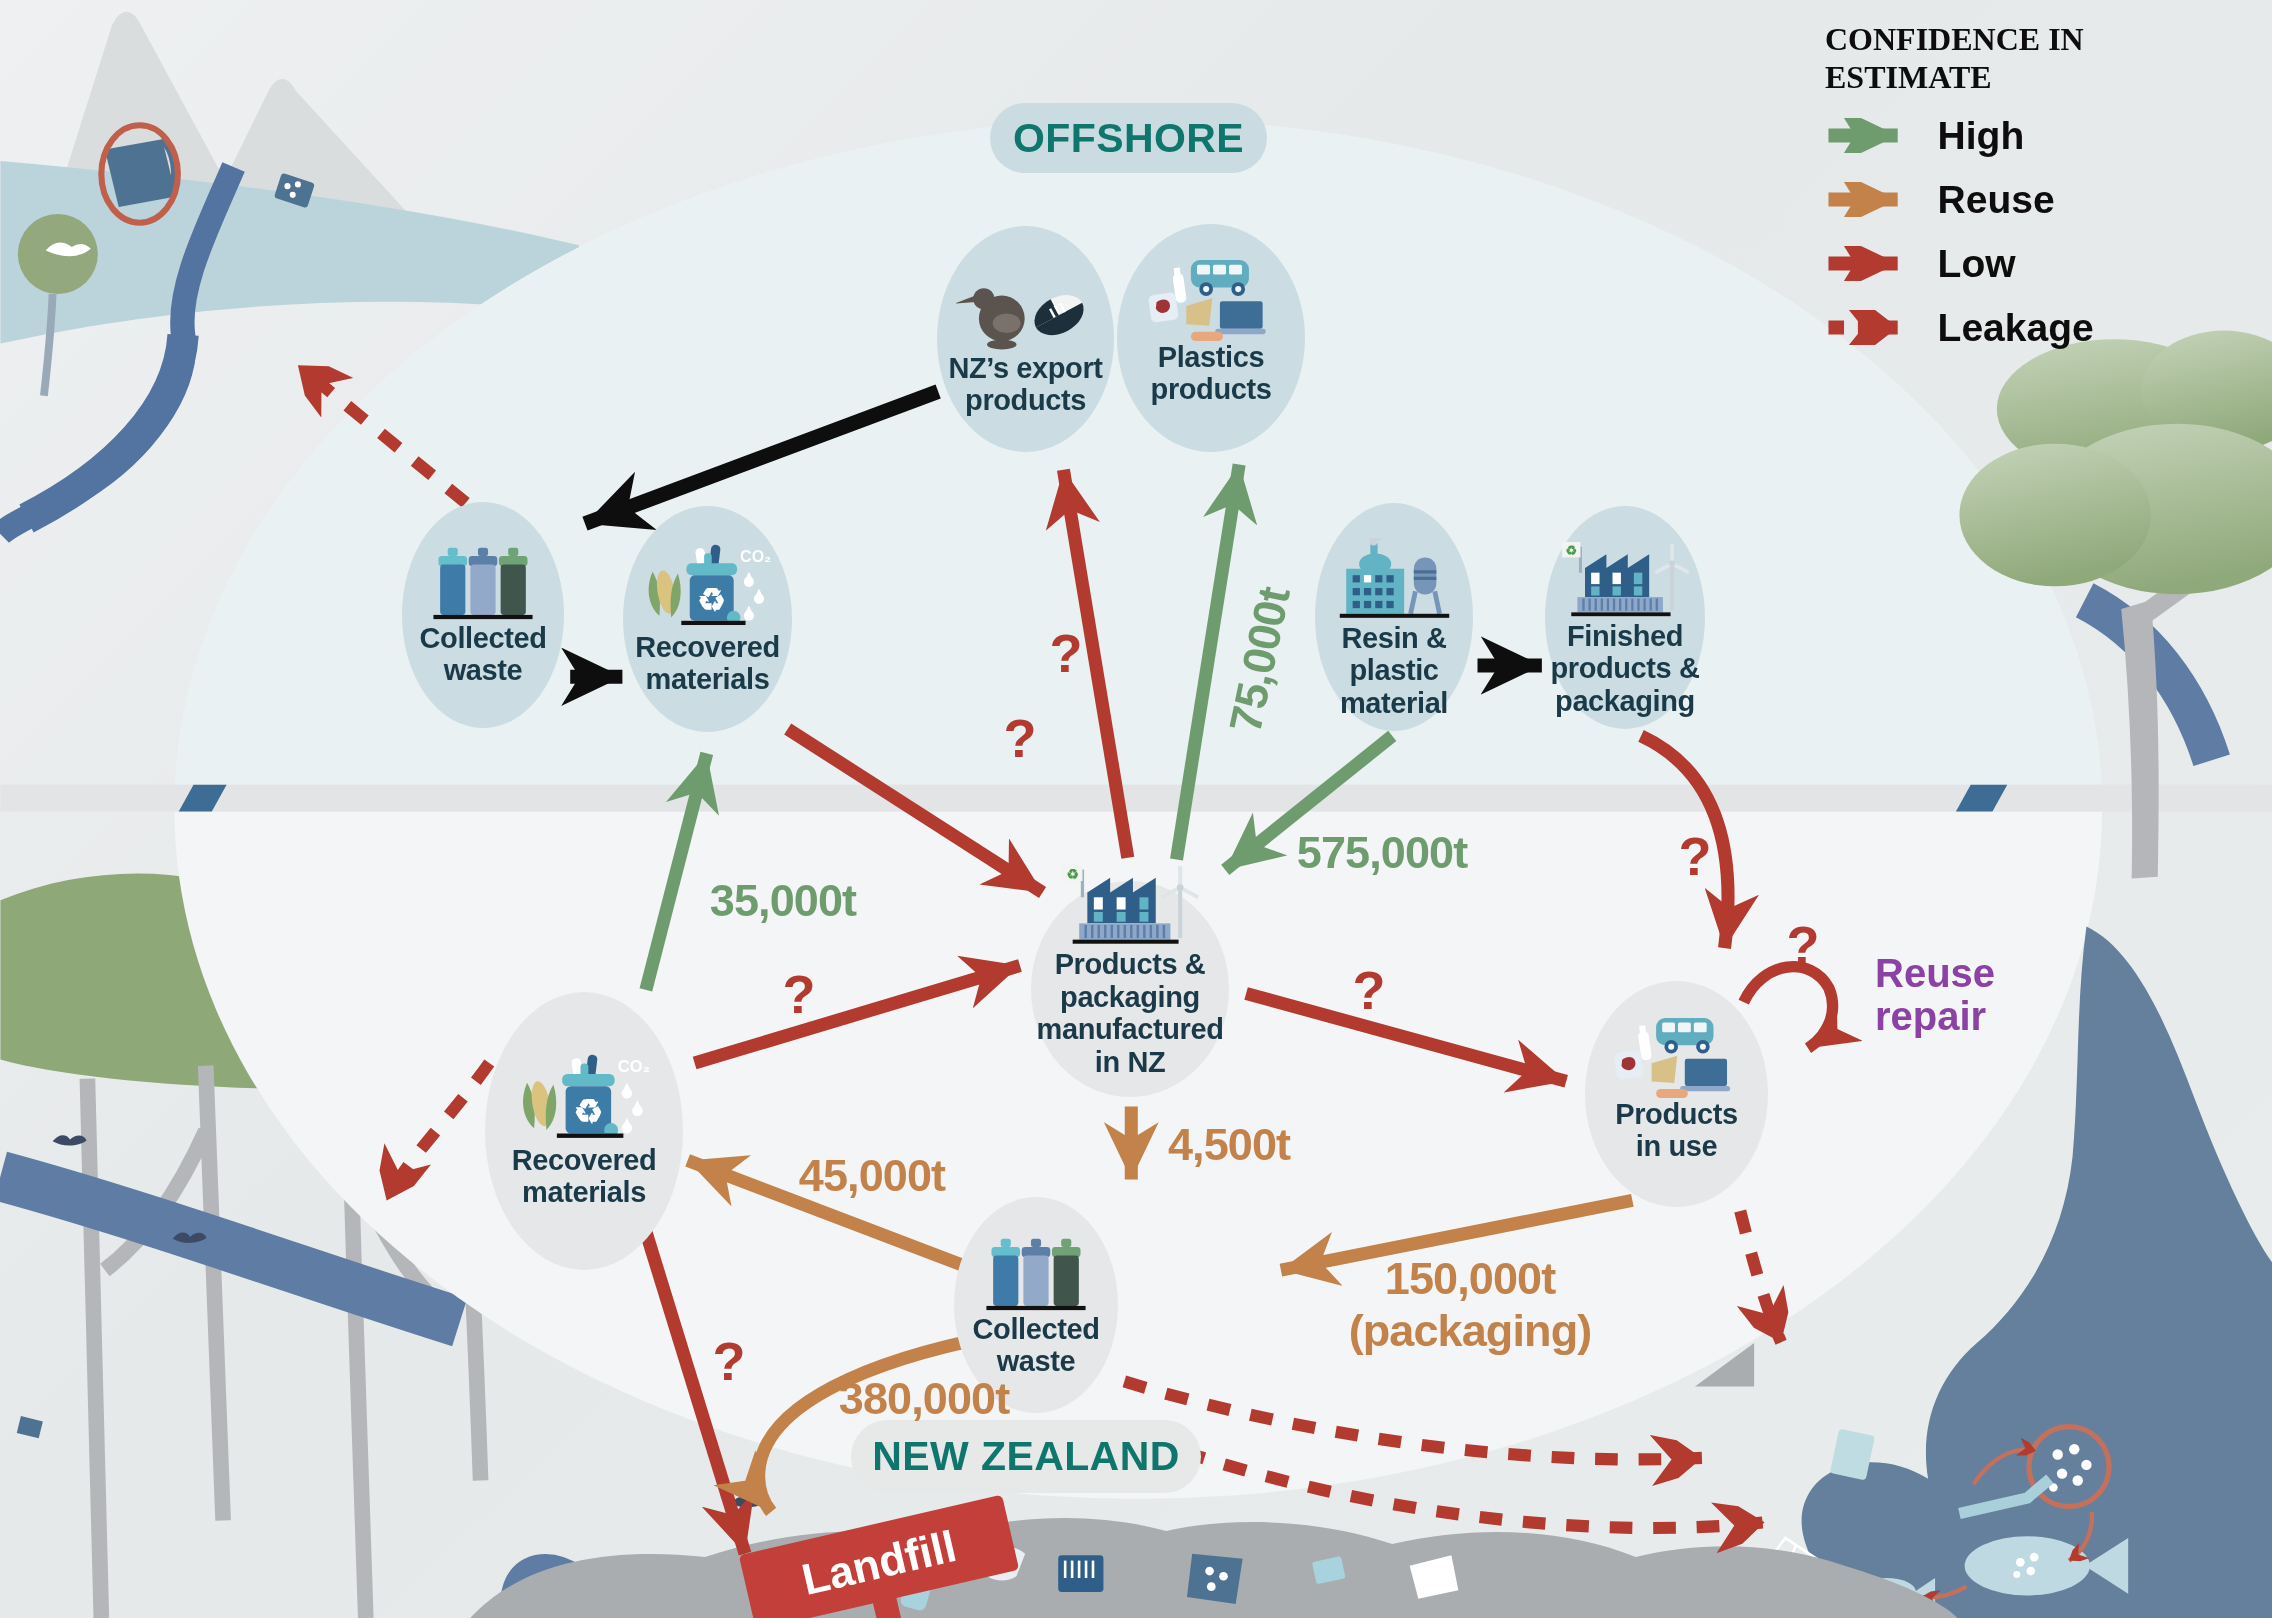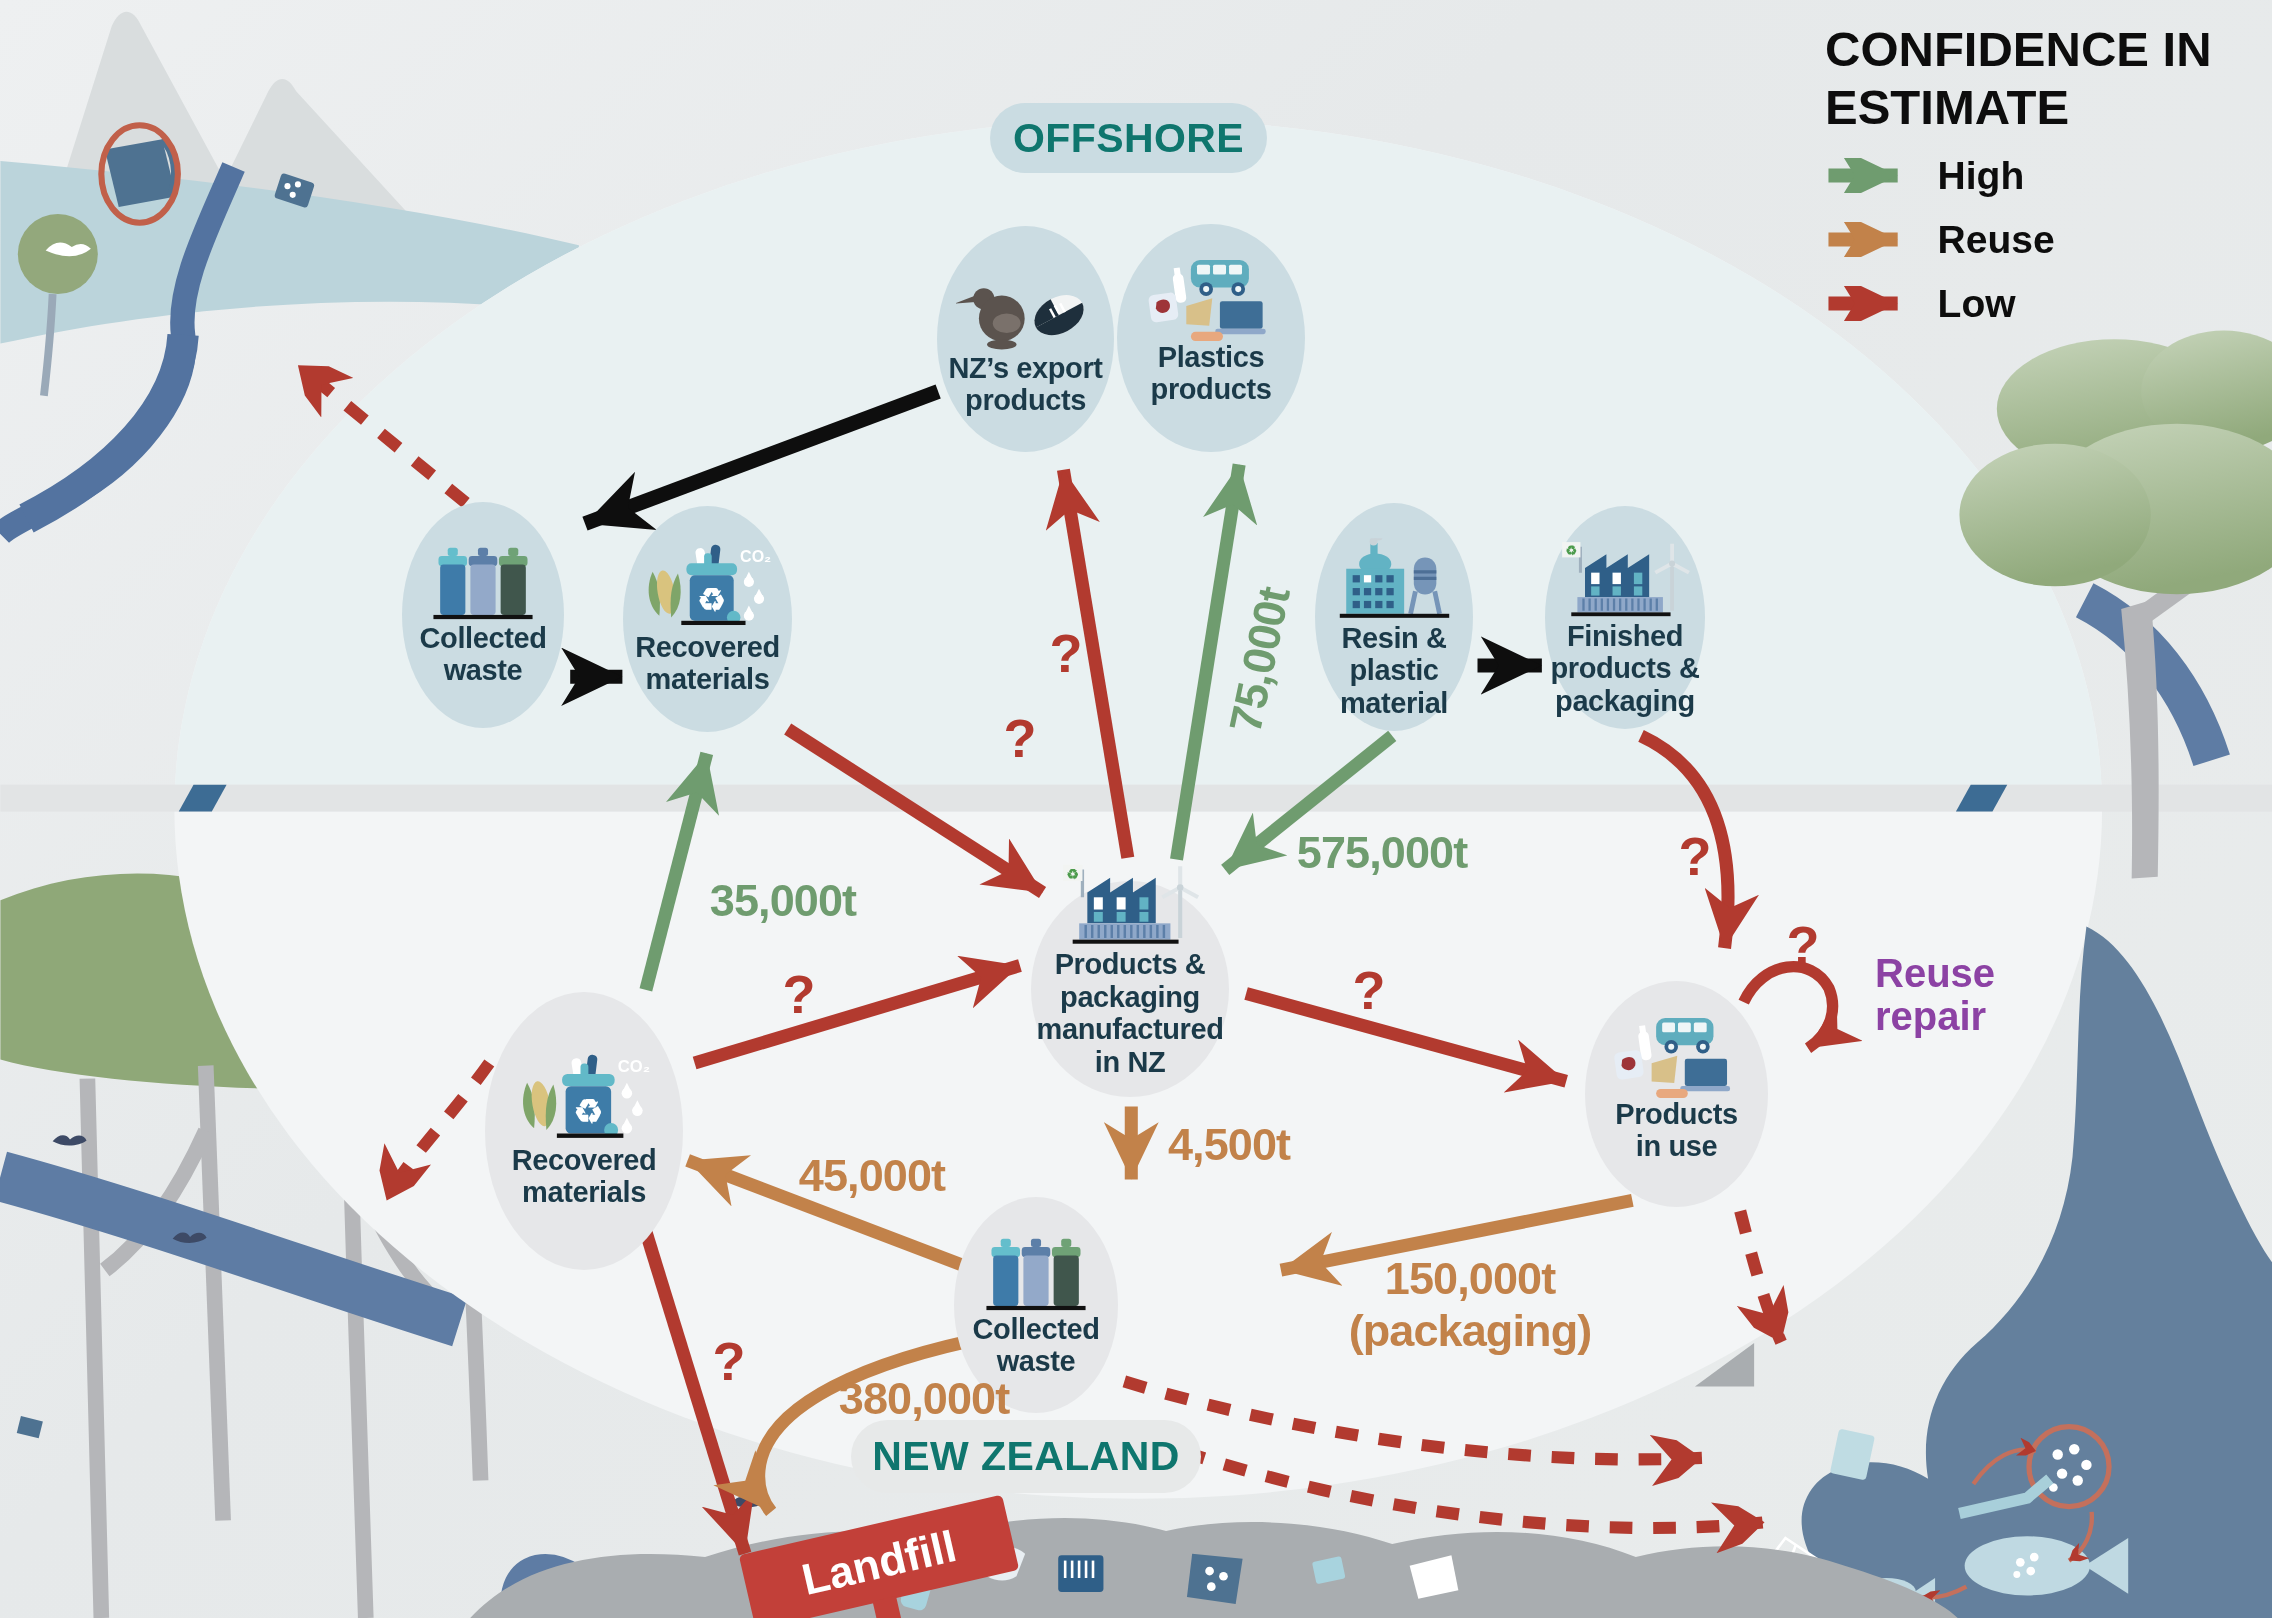--- a/index.html
+++ b/index.html
@@ -23,21 +23,21 @@
   .qmark{position:absolute;transform:translate(-50%,-50%);font-weight:bold;
         font-size:54px;color:#b23a2f;}
   .rot75{transform:translate(-50%,-50%) rotate(-78deg);}
   
   .pill{position:absolute;display:flex;align-items:center;justify-content:center;
         font-weight:800;color:#0f766e;border-radius:38px;letter-spacing:0.4px;}
   .pill.offshore{left:990px;top:103px;width:277px;height:70px;background:#cadce2;font-size:41px;}
   .pill.nzl{left:851px;top:1420px;width:350px;height:73px;background:#e7e9e9;font-size:41px;}
   
   .legend{position:absolute;left:1825px;top:21px;width:444px;}
-  .legend .ltitle{font-weight:800;font-size:49px;line-height:1.18;color:#0d0d0d;white-space:pre-line;}
+  .legend .ltitle{font-weight:800;font-size:32px;line-height:1.18;color:#0d0d0d;white-space:pre-line;font-family:Liberation Serif, serif;}
   .legend .lrow{display:flex;align-items:center;margin-top:14px;height:50px;}
   .legend .lrow svg{margin-right:22.6px;}
   .legend .llabel{font-weight:bold;font-size:39px;color:#0d0d0d;}
   
   .expimp{position:absolute;left:2012px;top:712px;width:118px;text-align:center;color:#0d0d0d;}
   .expimp .etext{font-size:24px;}
   
   .reuse{position:absolute;left:1851px;top:952px;font-weight:bold;font-size:40px;
         line-height:1.08;white-space:pre-line;}
   .landfill{position:absolute;left:744px;top:1524px;width:270px;height:77px;
@@ -533,16 +533,22 @@
           <line x1="4" y1="20" x2="84" y2="20" stroke="#c2824a" stroke-width="16" marker-end="url(#mOrange)"></line>
         </svg>
     <span class="llabel">Reuse</span>
   </div>
   <div class="lrow">
     <svg width="90" height="35" viewBox="0 0 104 40">
           <line x1="4" y1="20" x2="84" y2="20" stroke="#b23a2f" stroke-width="16" marker-end="url(#mRed)"></line>
         </svg>
     <span class="llabel">Low</span>
   </div>
+  <div class="lrow">
+    <svg width="90" height="35" viewBox="0 0 104 40">
+          <line x1="4" y1="20" x2="84" y2="20" stroke="#b23a2f" stroke-width="16" stroke-dasharray="18 16" marker-end="url(#mChev)"></line>
+        </svg>
+    <span class="llabel">Leakage</span>
+  </div>
 </div>
 
 </div>
 
 
 </body></html>

